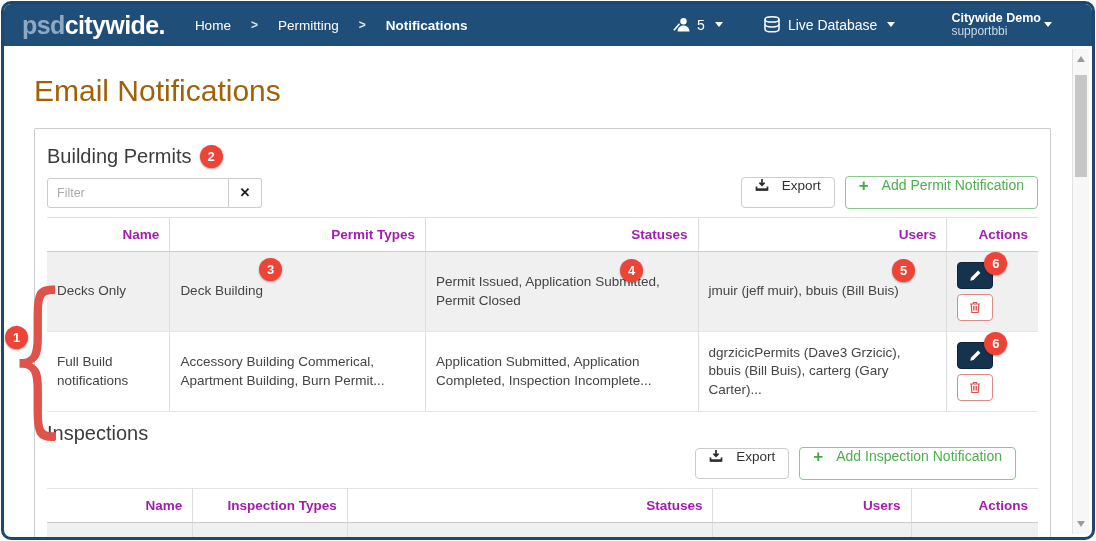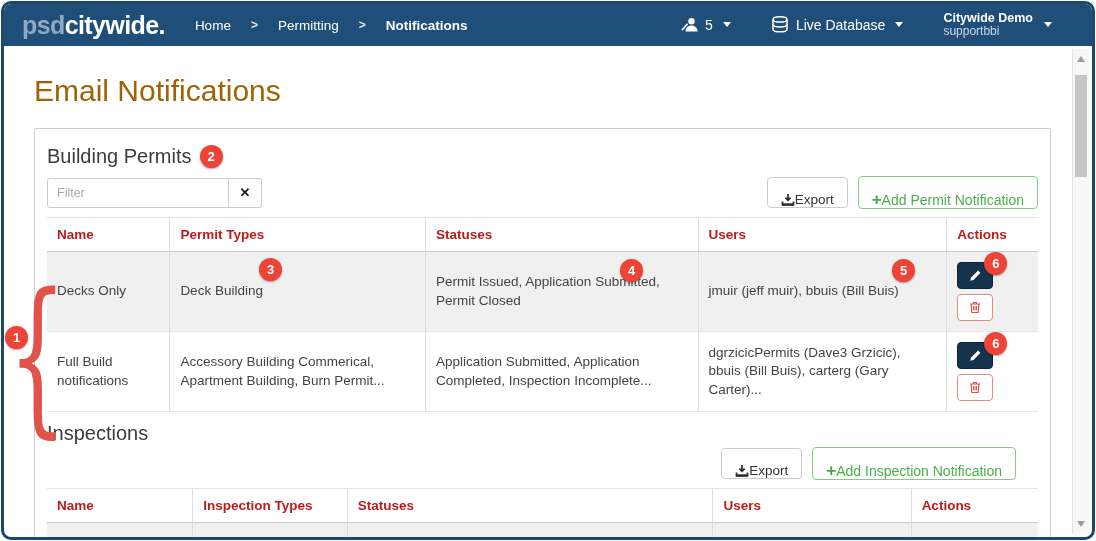--- a/index.html
+++ b/index.html
@@ -15,21 +15,21 @@
   .logo .psd { color:#8fa9c2; }
   .logo .main { color:#fff; }
   .logo .dot { color:#fff; }
   .breadcrumb { margin-left:30px; font-size:13.5px; display:flex; align-items:center; gap:20px; }
   .breadcrumb a { color:#fff; text-decoration:none; }
   .breadcrumb .sep { color:#dce6ef; font-weight:700; font-size:12px; }
   .breadcrumb .current { font-weight:700; }
   .topbar-right { margin-left:auto; display:flex; align-items:center; gap:40px; padding-right:26px; }
   .tb-item { display:flex; align-items:center; gap:7px; cursor:pointer; font-size:14px; }
   .caret { width:0; height:0; border-left:4.5px solid transparent; border-right:4.5px solid transparent; border-top:5px solid #fff; margin-left:3px; }
-  .account { display:flex; align-items:center; gap:8px; cursor:pointer; }
+  .account { display:flex; align-items:center; cursor:pointer;margin-left:16px; }
   .account .lines { display:flex; flex-direction:column; line-height:1.15; }
   .account .nm { font-size:12.5px; font-weight:700; }
   .account .un { font-size:12px; color:#cdd9e4; }
   .icon-svg { display:block; }
 
   
   .content { padding:22px 41px 0 30px; position:relative; }
   h1.page-title { font-size:30px; font-weight:400; color:#a16207; margin:6px 0 20px 0; }
 
   fieldset.panel { border:1px solid #ccc; border-bottom:none; border-radius:2px 2px 0 0; padding:2px 12px 0 12px; }
@@ -40,27 +40,27 @@
 
   .toolbar { display:flex; align-items:center; margin-top:8px; }
   .toolbar.right-only { justify-content:flex-end; margin-top:2px; margin-right:22px; }
 
   .filter-group { display:flex; }
   .filter-input { width:182px; height:30px; border:1px solid #ccc; border-radius:3px 0 0 3px; padding:0 9px; font-size:12.5px; color:#8b5cf6; outline:none; }
   .filter-input::placeholder { color:#aaa; }
   .filter-clear { width:33px; height:30px; border:1px solid #ccc; border-left:none; background:#fff; border-radius:0 3px 3px 0; font-size:13px; font-weight:700; color:#1a1a1a; cursor:pointer; }
 
   .toolbar .spacer { flex:1; }
-  .btn { display:inline-flex; align-items:flex-end; gap:0; cursor:pointer; border-radius:4px; background:#fff; }
+  .btn { display:inline-flex; align-items:flex-start; gap:13px; cursor:pointer; border-radius:4px; background:#fff; }
   .btn-export { border:1px solid #ccc; height:31px; padding:0 13px; font-size:13.5px; color:#333; }
   .btn-add { border:1px solid #89c989; height:33px; padding:0 13px; font-size:14px; color:#4cae4c; margin-left:10px; }
   .btn-add .plus { font-weight:700; font-size:17px; color:#45a845; line-height:1; }
 
   table.grid { width:100%; border-collapse:collapse; table-layout:fixed; margin-top:8px; border-top:1px solid #e3e3e3; }
-  table.grid th { text-align:left; font-size:13.5px; font-weight:700; color:#b91c1c; padding:8px 10px; border-bottom:1px solid #ccc; height:34px; }
+  table.grid th { text-align:right; font-size:13.5px; font-weight:700; color:#a21caf; padding:8px 10px; border-bottom:1px solid #ccc; height:34px; }
   table.grid td { font-size:13.5px; color:#444; padding:10px 10px; vertical-align:middle; line-height:1.35; border-bottom:1px solid #e6e6e6; }
   table.grid th + th, table.grid td + td { border-left:1px solid #ddd; }
   tr.row-a { background:#f0f0f0; }
   tr.row-b { background:#fff; }
   tr.data-row td { height:70px; }
   tr.partial-row { background:#f0f0f0; }
   tr.partial-row td { height:40px; padding-top:6px; border-bottom:none; }
 
   .action-stack { position:relative; width:36px; display:flex; flex-direction:column; gap:5px; }
   .btn-edit { width:36px; height:27px; background:#16334d; border:1px solid #0f2537; border-radius:4px; display:flex; align-items:center; justify-content:center; cursor:pointer; }

